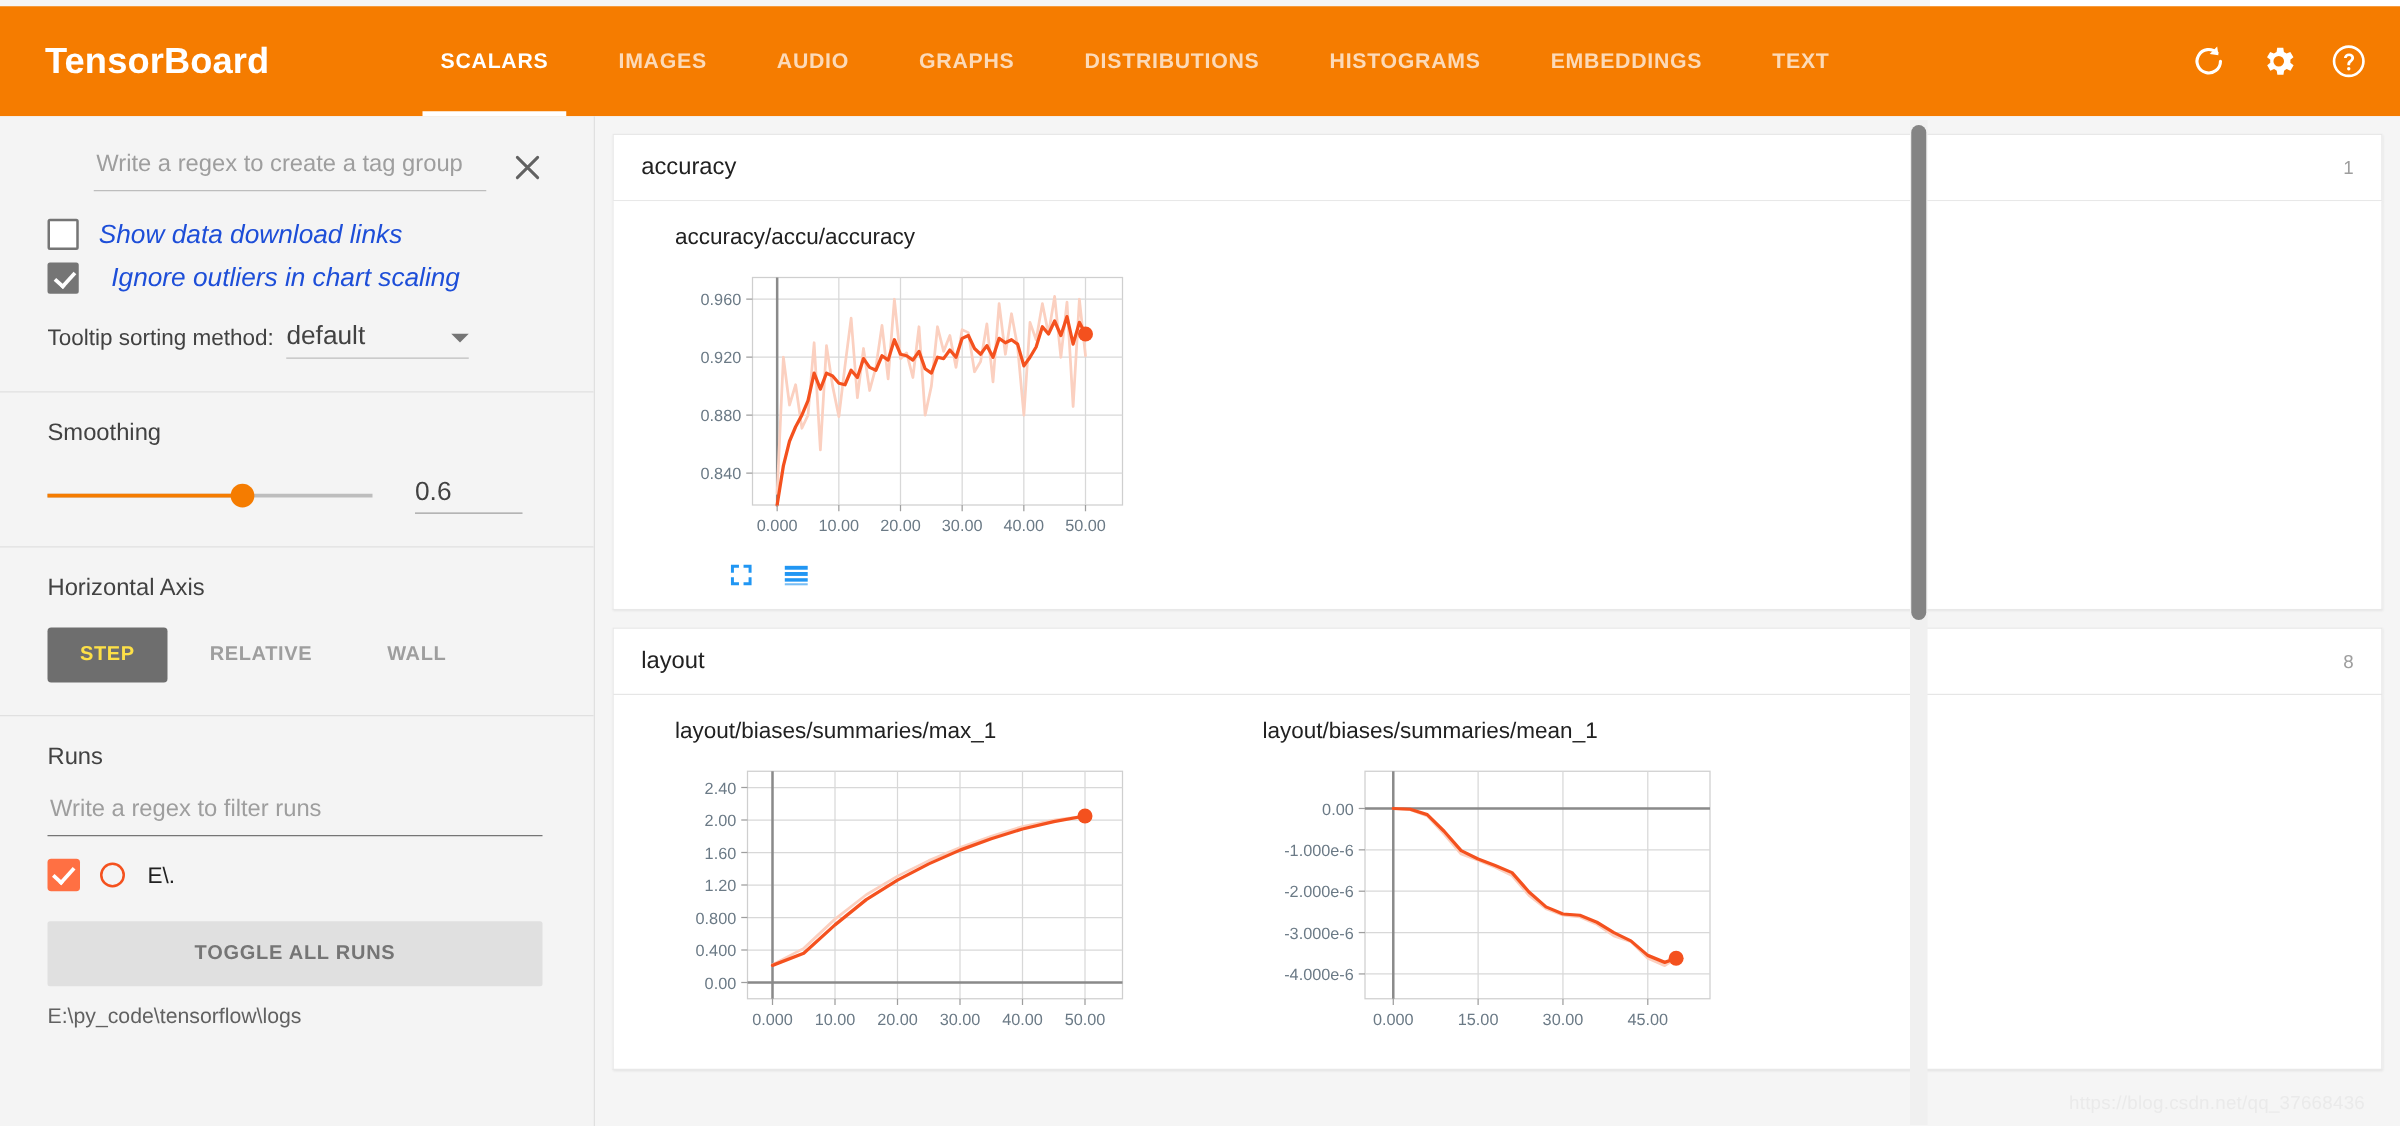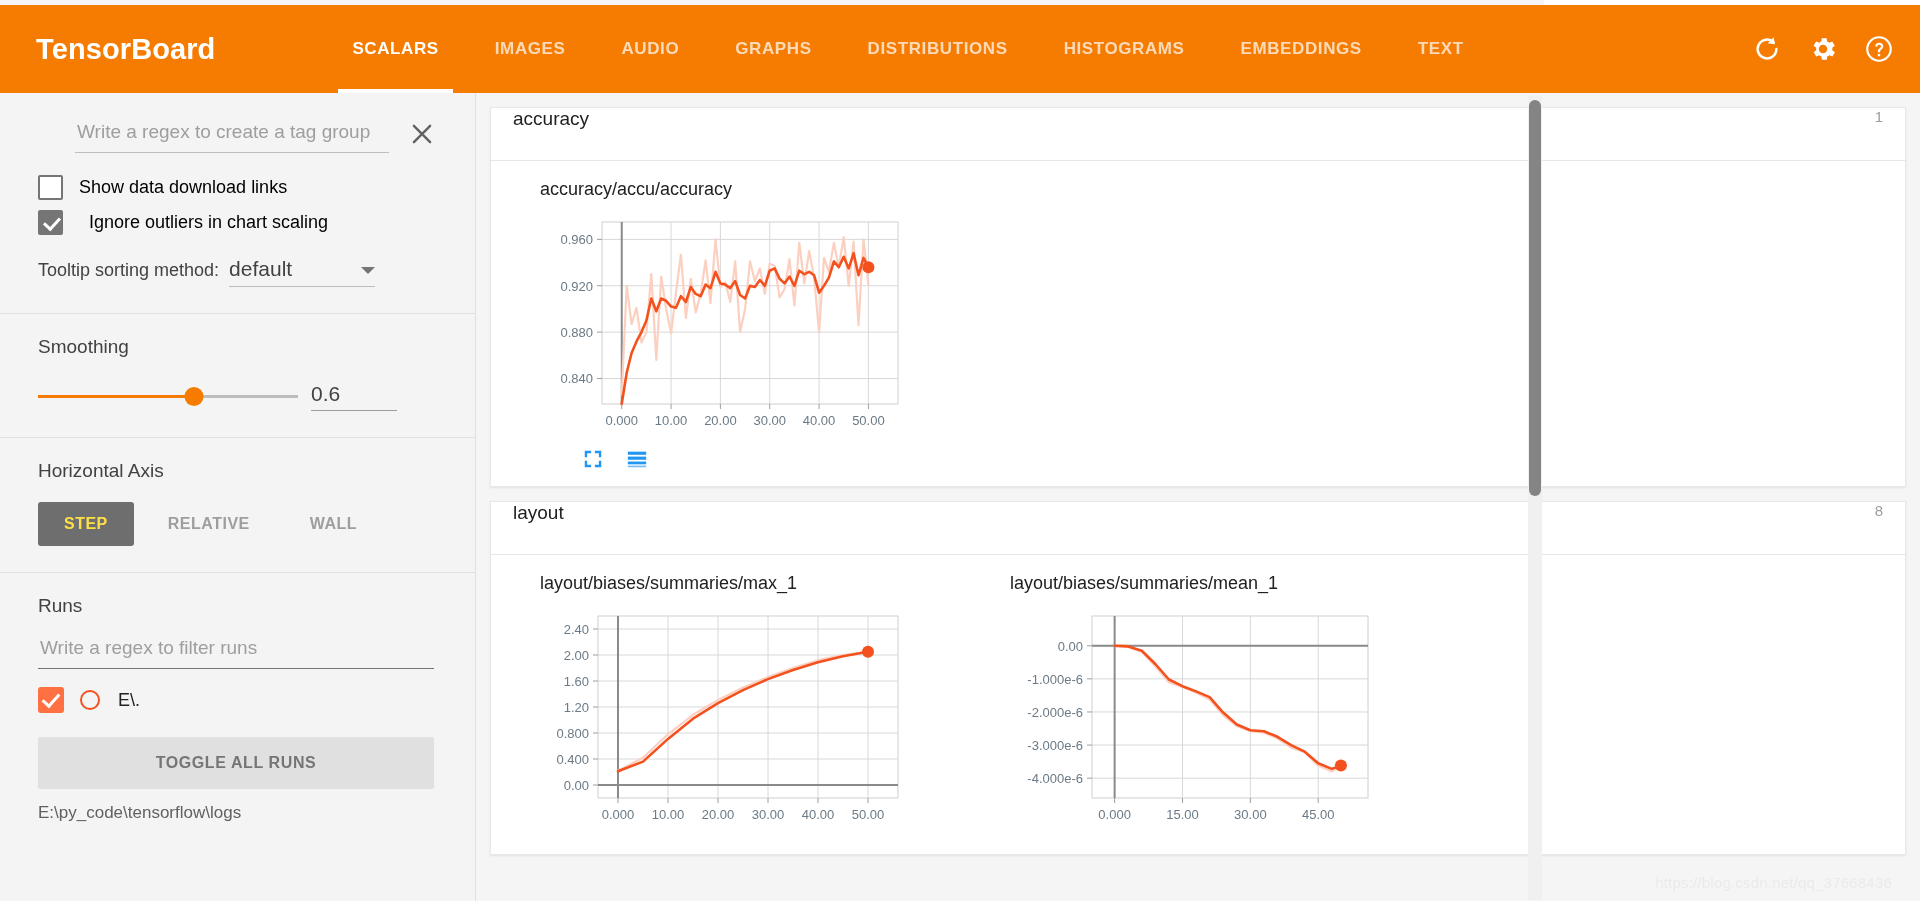--- a/index.html
+++ b/index.html
@@ -55,21 +55,21 @@
   .checkrow + .checkrow { margin-top: 10px; gap: 10px; }
   .cbox {
     width: 25px; height: 25px; border: 2px solid #757575; border-radius: 2px;
     background: #fff; cursor: pointer; flex: none; position: relative;
   }
   .cbox.checked { background: #757575; border-color: #757575; }
   .cbox.checked::after {
     content: ""; position: absolute; left: 7px; top: 2px; width: 7px; height: 13px;
     border: solid #fff; border-width: 0 3px 3px 0; transform: rotate(42deg);
   }
-  .clabel { font-size: 18px; color: #000000; margin-left: 16px; white-space: nowrap; }
+  .clabel { font-size: 21px; color: #1d4ed8; margin-left: 16px; white-space: nowrap; font-style: italic; }
   .sortrow {
     display: flex; align-items: flex-end; padding: 0 38px; margin-top: 22px;
   }
   .sortlabel { font-size: 18px; color: #424242; padding-bottom: 6px; }
   .selectwrap {
     margin-left: 10px; border-bottom: 1px solid #bdbdbd; display: flex;
     align-items: flex-end; width: 146px; justify-content: space-between;
     padding-bottom: 5px; cursor: pointer;
   }
   .selectval { font-size: 21px; color: #424242; }
@@ -83,21 +83,21 @@
   .track {
     position: relative; flex: 1; height: 3px; background: #bdbdbd; max-width: 260px;
     cursor: pointer;
   }
   .trackfill { position: absolute; left: 0; top: 0; height: 3px; background: #f57c00; }
   .knob {
     position: absolute; top: -8px; width: 19px; height: 19px; border-radius: 50%;
     background: #f57c00; transform: translateX(-50%);
   }
   .smoothval {
-    width: 86px; margin-left: 13px; border-bottom: 1px solid #9e9e9e;
+    width: 86px; margin-left: 34px; border-bottom: 1px solid #9e9e9e;
     font-size: 21px; color: #424242; padding-bottom: 4px; text-align: left;
   }
   .axisbtns { display: flex; align-items: center; padding: 0 38px; margin-top: 20px; gap: 8px; }
   .axisbtn {
     font-size: 16px; font-weight: 700; letter-spacing: .5px; color: #9e9e9e;
     padding: 13px 26px; border-radius: 3px; cursor: pointer; white-space: nowrap;
   }
   .axisbtn.active { background: #6e6e6e; color: #fde047; }
   .runinput {
     display: block; width: 396px; margin: 20px 38px 0 38px;
@@ -129,21 +129,21 @@
   
   .main {
     position: absolute; left: 476px; top: 93px; width: 1444px; height: 808px;
     background: #f5f5f5; overflow: hidden;
   }
   .card {
     background: #fff; border: 1px solid #e8e8e8; margin: 0 14px 0 14px;
     box-shadow: 0 1px 2px rgba(0,0,0,.08);
   }
   .cardhdr {
-    height: 52px; display: flex; justify-content: space-between;
+    height: 52px; display: flex; align-items: center; justify-content: space-between;
     padding: 0 22px; cursor: pointer;
   }
   .cardhdr .title { font-size: 19px; color: #212121; }
   .cardhdr .count { font-size: 15px; color: #9e9e9e; }
   .cardbody { background: #fff; padding: 18px 0 6px 0; display: flex; flex-wrap: wrap; }
   .chartcell { width: 470px; padding: 0 10px 0 49px; }
   .charttitle { font-size: 18px; color: #212121; margin-bottom: 12px; }
   .chartctl { display: flex; align-items: center; gap: 22px; padding: 12px 0 10px 42px; }
   .chartctl svg { cursor: pointer; display: block; }
   .watermark {

